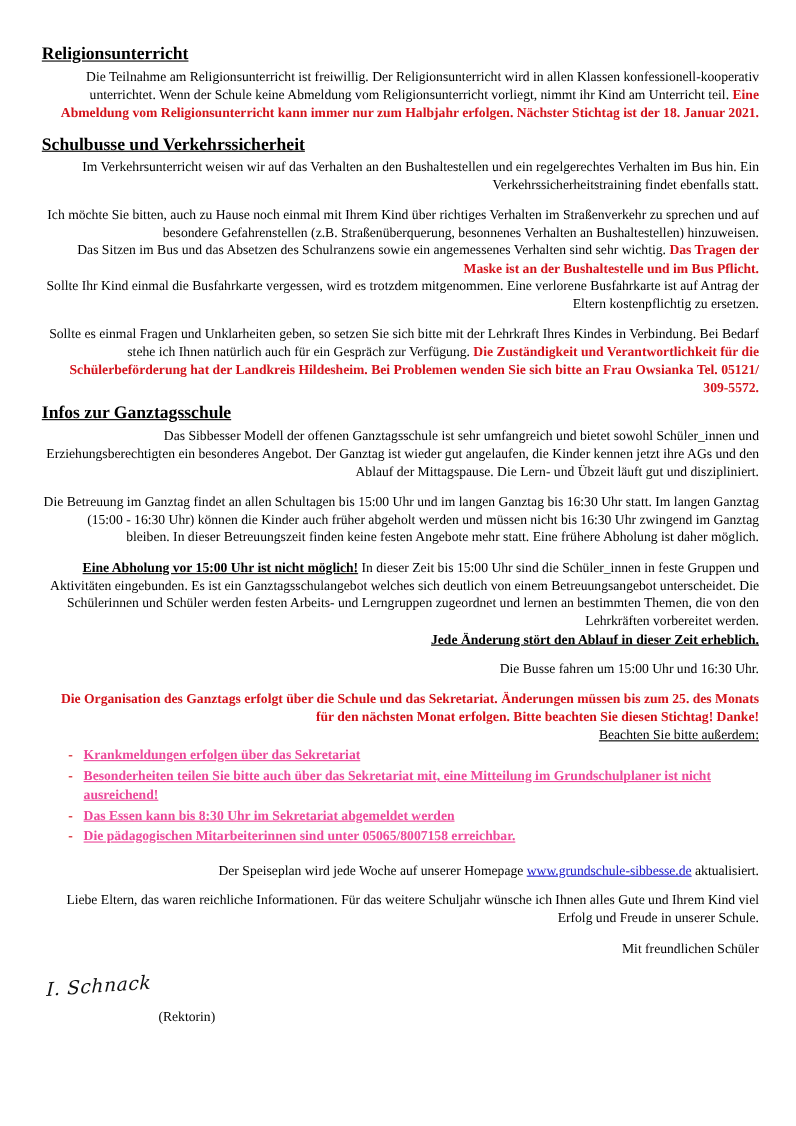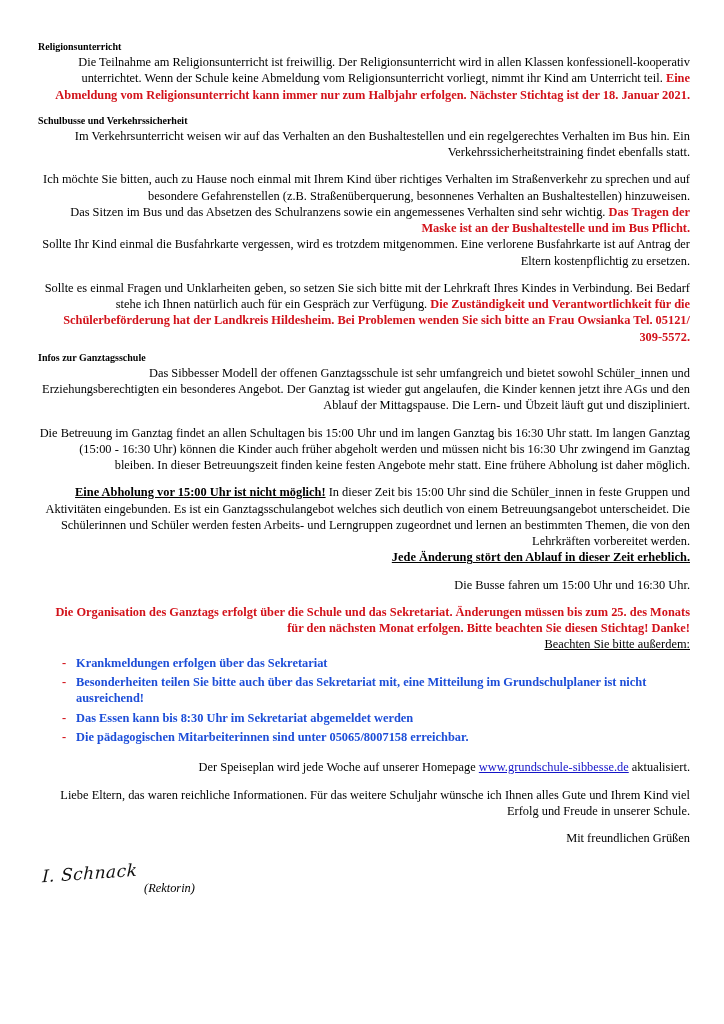--- a/index.html
+++ b/index.html
@@ -30,22 +30,23 @@
     margin: 0 0 0 0;
     text-align: right;
   }
   .gap {
     height: 11px;
   }
   .gap-sm {
     height: 6px;
   }
   h2.section {
-    font-size: 10px;
-    font-weight: bold;
+    font-size: 16px;
+    font-weight: bold;
+    text-decoration: underline;
     margin: 0 0 1px 0;
     line-height: 1.3;
   }
   .redb {
     color: #d2121a;
     font-weight: bold;
   }
   .b {
     font-weight: normal;
   }
@@ -57,22 +58,23 @@
     font-weight: bold;
   }
   ul.bullets {
     list-style: none;
     margin: 2px 0 0 0;
     padding: 0 0 0 24px;
   }
   ul.bullets li {
     position: relative;
     margin: 0 0 3px 0;
-    color: #1d4ed8;
-    font-weight: bold;
+    color: #ec4899;
+    font-weight: bold;
+    text-decoration: underline;
     line-height: 1.32;
     padding-left: 14px;
   }
   ul.bullets li::before {
     content: "-";
     position: absolute;
     left: 0;
     top: 0;
     text-decoration: none;
     font-weight: bold;
@@ -95,23 +97,22 @@
     transform: rotate(-4deg) skewX(-6deg);
     display: inline-block;
     position: absolute;
     left: 4px;
     top: 2px;
     color: #111;
   }
   .rektorin {
     position: absolute;
     left: 106px;
-    top: 20px;
+    top: 32px;
     font-size: 12.4px;
-    font-style: italic;
   }
   .tight {
     line-height: 1.31;
   }
 </style>
 </head>
 <body>
 
 <div class="page">
   <div class="doc">
@@ -198,21 +199,21 @@
 
     <div class="gap"></div>
 
     <p class="tight">
       <span class="b">Liebe Eltern,</span><span> das waren reichliche Informationen. Für das weitere Schuljahr wünsche ich Ihnen alles Gute und Ihrem Kind viel Erfolg und Freude in unserer Schule.</span>
     </p>
 
     <div class="gap"></div>
 
     <p class="tight">
-      <span>Mit freundlichen Grüßen</span>
+      <span>Mit freundlichen Schüler</span>
     </p>
 
     <div class="sig-block">
       <span class="signature">I. Schnack</span>
       <span class="rektorin">(Rektorin)</span>
     </div>
 
   </div>
 </div>
 

